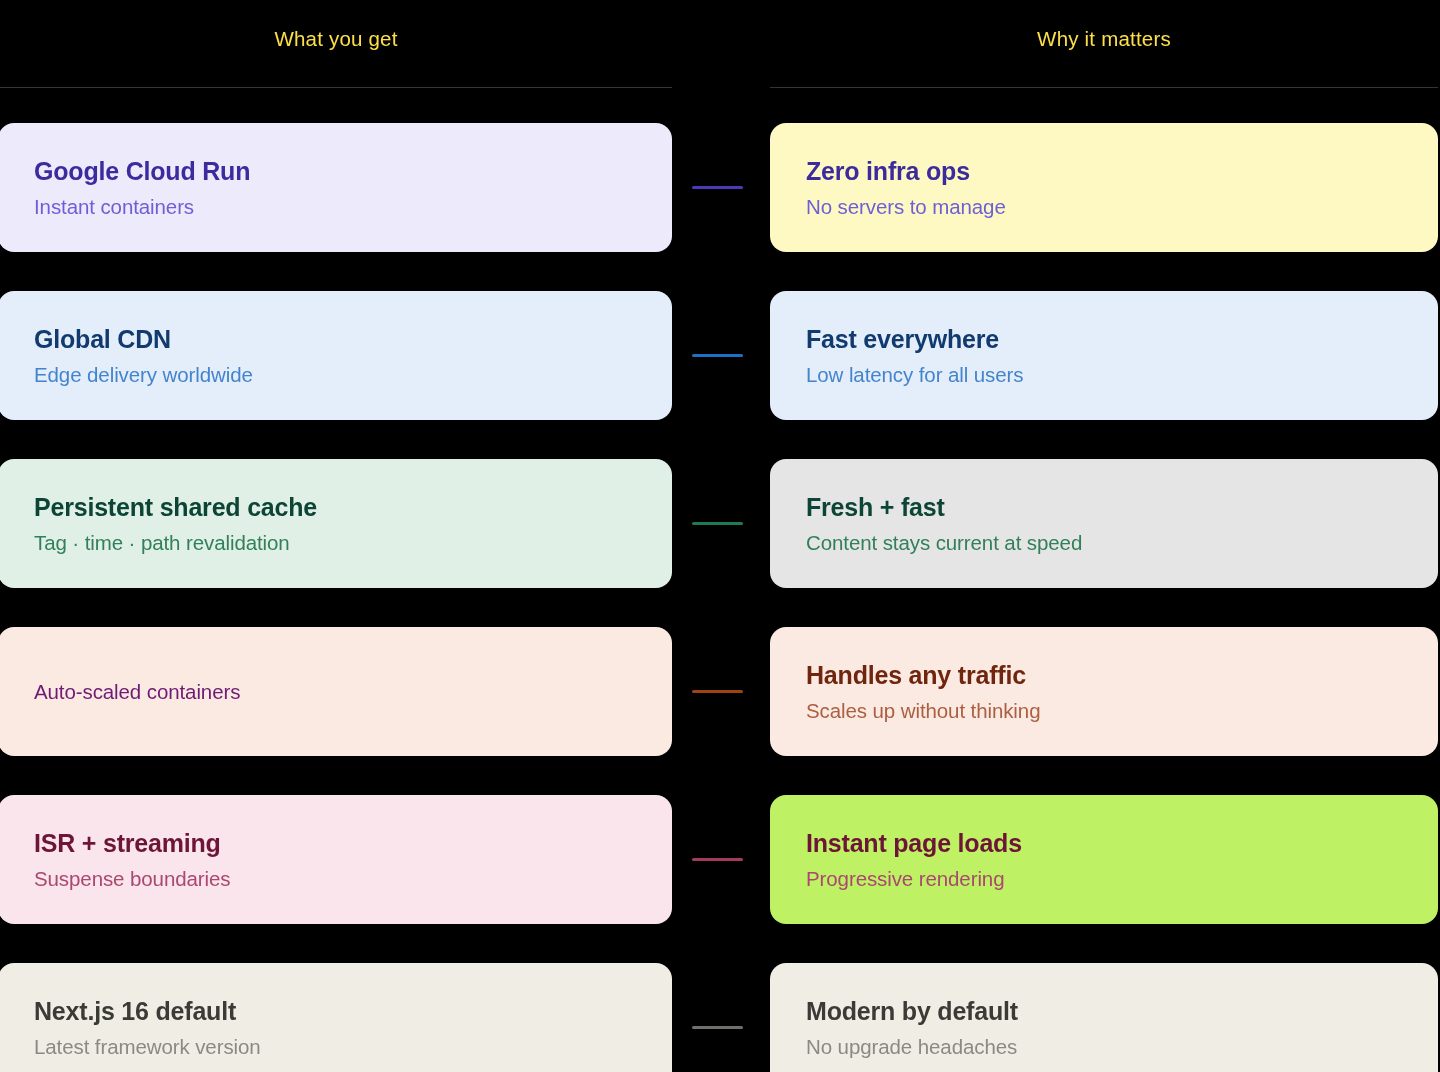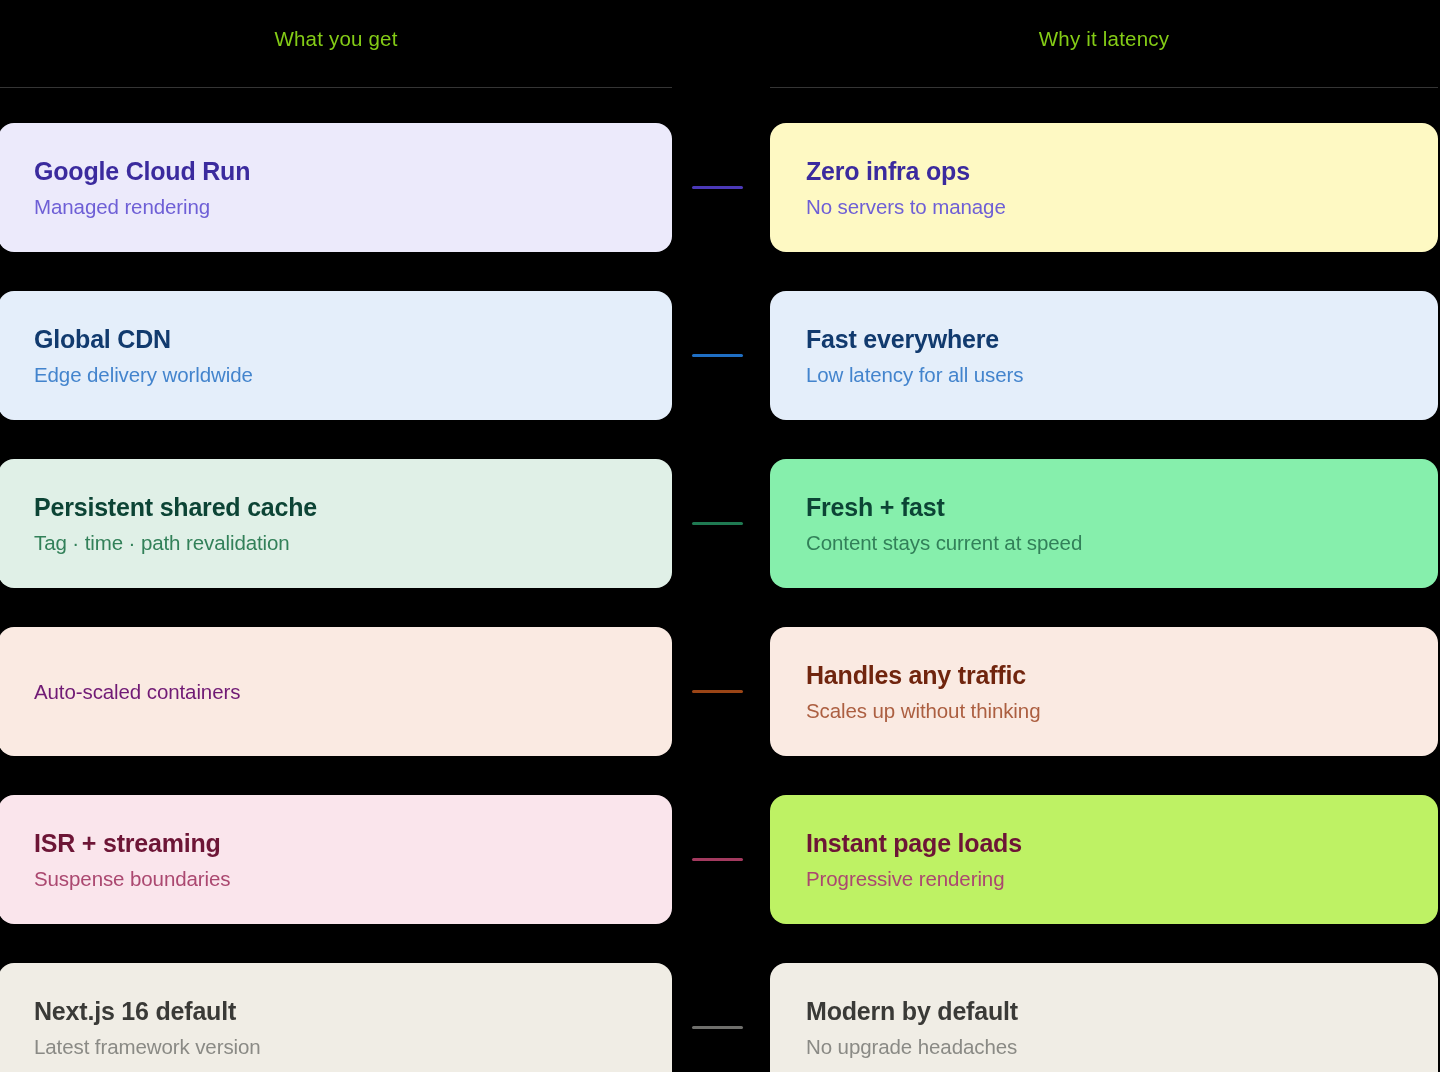--- a/index.html
+++ b/index.html
@@ -30,21 +30,21 @@
   }
   .col-head.left  { left: 0px;   width: 672px; }
   .col-head.right { left: 770px; width: 668px; }
 
   .col-head-label {
     display: block;
     text-align: center;
     font-size: 20.5px;
     font-weight: 500;
     letter-spacing: 0.2px;
-    color: #84cc16;
+    color: #fde047;
     line-height: 26px;
   }
   .col-head-rule {
     position: absolute;
     left: 0;
     right: 0;
     bottom: 0;
     height: 1px;
     background: #353535;
   }
@@ -105,29 +105,29 @@
 <body>
 
 <div class="board">
 
   <div class="col-head left">
     <span class="col-head-label">What you get</span>
     <div class="col-head-rule"></div>
   </div>
 
   <div class="col-head right">
-    <span class="col-head-label">Why it latency</span>
+    <span class="col-head-label">Why it matters</span>
     <div class="col-head-rule"></div>
   </div>
 
   <div class="rows" id="rows-container">
       <div class="row">
         <div class="card left" style="background: rgb(236, 234, 251);">
           <div class="card-title" style="color: rgb(59, 43, 158);">Google Cloud Run</div>
-          <div class="card-sub" style="color: rgb(110, 95, 214);">Managed rendering</div>
+          <div class="card-sub" style="color: rgb(110, 95, 214);">Instant containers</div>
         </div>
         <div class="card right" style="background: #fef9c3;">
           <div class="card-title" style="color: rgb(59, 43, 158);">Zero infra ops</div>
           <div class="card-sub" style="color: rgb(110, 95, 214);">No servers to manage</div>
         </div>
         <div class="connector" style="background: rgb(75, 57, 184);"></div>
       </div>
       <div class="row">
         <div class="card left" style="background: rgb(228, 238, 250);">
           <div class="card-title" style="color: rgb(17, 58, 110);">Global CDN</div>
@@ -137,21 +137,21 @@
           <div class="card-title" style="color: rgb(17, 58, 110);">Fast everywhere</div>
           <div class="card-sub" style="color: rgb(67, 132, 205);">Low latency for all users</div>
         </div>
         <div class="connector" style="background: rgb(31, 111, 196);"></div>
       </div>
       <div class="row">
         <div class="card left" style="background: rgb(224, 240, 231);">
           <div class="card-title" style="color: rgb(12, 68, 53);">Persistent shared cache</div>
           <div class="card-sub" style="color: rgb(50, 128, 89);">Tag · time · path revalidation</div>
         </div>
-        <div class="card right" style="background: #86efac;">
+        <div class="card right" style="background: #e5e5e5;">
           <div class="card-title" style="color: rgb(12, 68, 53);">Fresh + fast</div>
           <div class="card-sub" style="color: rgb(50, 128, 89);">Content stays current at speed</div>
         </div>
         <div class="connector" style="background: rgb(31, 122, 82);"></div>
       </div>
       <div class="row">
         <div class="card left" style="background: rgb(250, 234, 226);">
           <div class="card-sub" style="color: #701a75;">Auto-scaled containers</div>
         </div>
         <div class="card right" style="background: rgb(250, 234, 226);">

